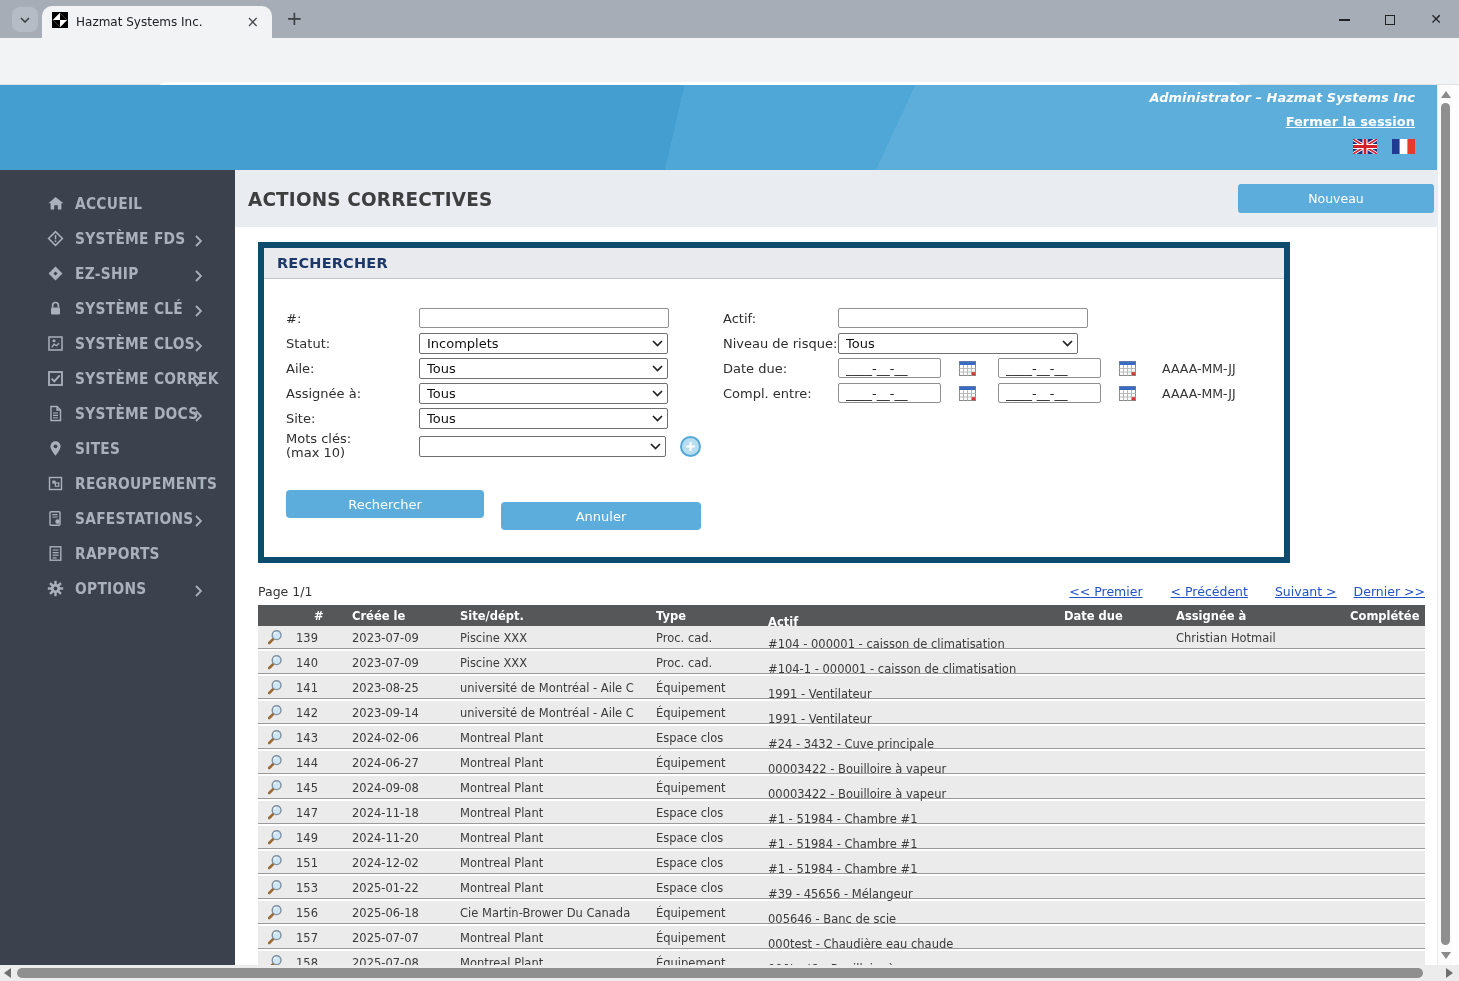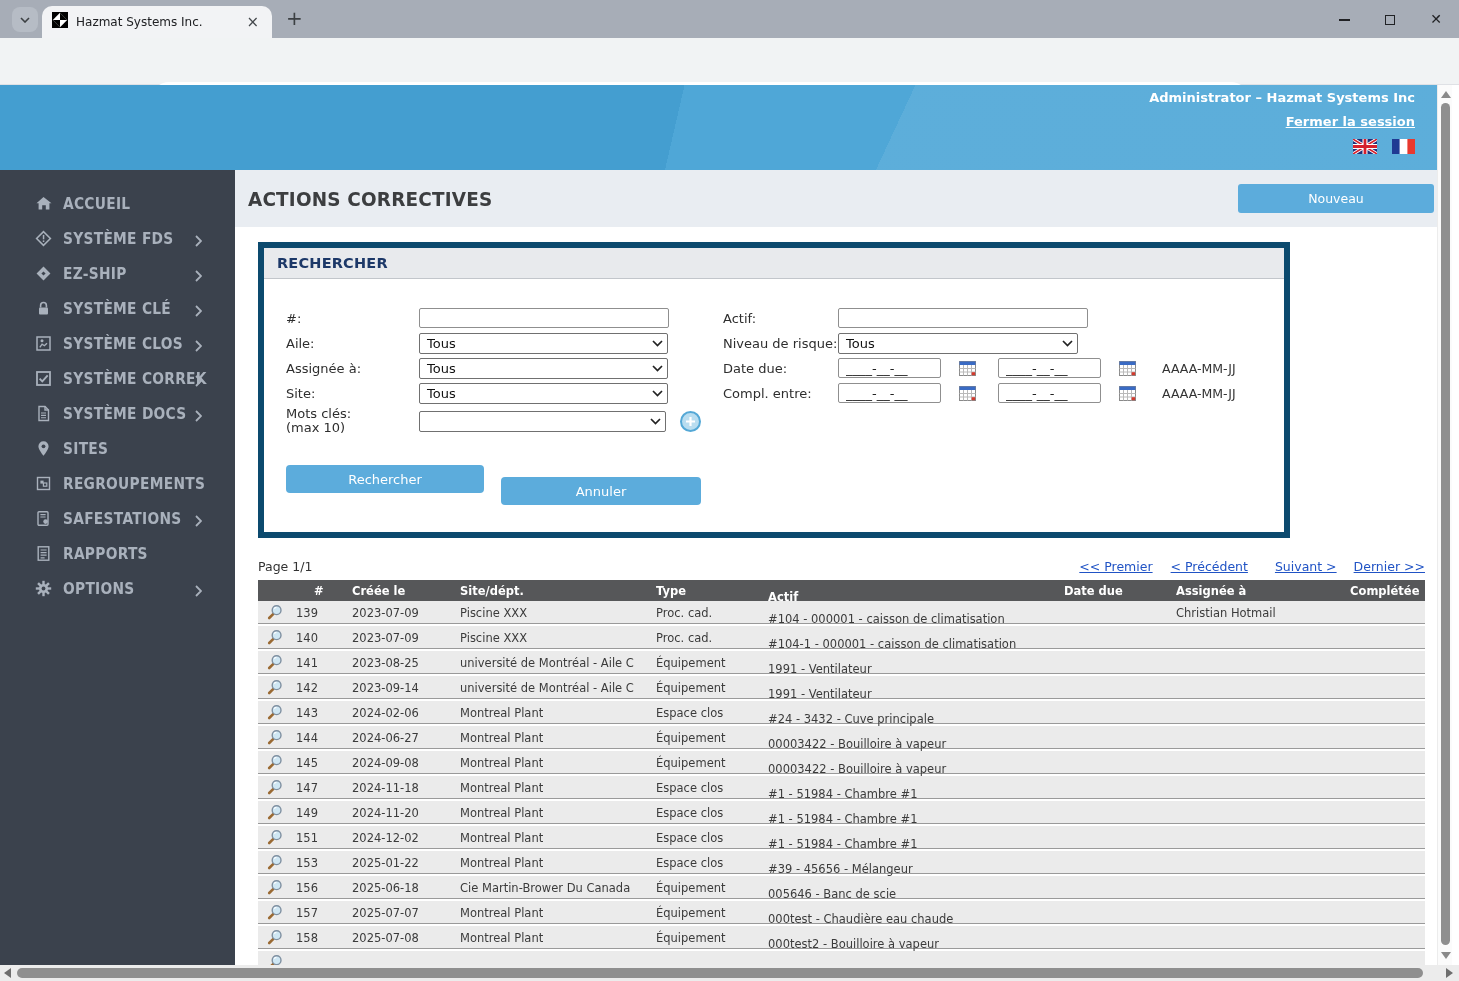--- a/index.html
+++ b/index.html
@@ -33,26 +33,26 @@
   .app-header { position:absolute; top:85px; left:0; width:1437px; height:85px;
     background:linear-gradient(115deg, rgba(255,255,255,0) 62%, rgba(255,255,255,.08) 62%),
                linear-gradient(103deg, #449ed0 47%, #4fa7d7 47%); }
   .brand { position:absolute; left:26px; top:12px; display:flex; align-items:center; }
   .brand-text { margin-left:6px; }
   .brand-word { font-size:36px; font-weight:bold; color:#fff; line-height:34px; letter-spacing:1px;
     text-shadow:-2px 0 #1a2733, 2px 0 #1a2733, 0 -2px #1a2733, 0 2px #1a2733, 2px 2px #1a2733, -2px 2px 2px #1a2733; }
   .brand-sub { font-size:13px; font-weight:bold; color:#fff; letter-spacing:5px; margin-top:1px;
     text-shadow:-1px 0 #1a2733, 1px 0 #1a2733, 0 -1px #1a2733, 0 2px #1a2733; }
   .hdr-right { position:absolute; right:22px; top:2px; text-align:right; }
-  .admin-text { font-size:13px; font-weight:bold; color:#fff; margin-top:3px; }
+  .admin-text { font-size:13px; font-weight:bold; color:#fff; margin-top:3px;font-style:italic; }
   .logout-link { display:inline-block; font-size:13px; font-weight:bold; color:#fff; text-decoration:underline; margin-top:9px; }
   .flags { margin-top:9px; display:flex; justify-content:flex-end; gap:15px; }
 
   
-  .sidebar { position:absolute; top:170px; left:0; width:235px; height:795px; background:#3b424d; padding-top:16px; }
+  .sidebar { position:absolute; top:170px; left:0; width:235px; height:795px; background:#3b424d; padding-top:16px;padding-left:12px; }
   .side-item { position:relative; height:35px; display:flex; align-items:center; color:#a9b1bc; }
   .side-icon { width:18px; margin-left:34px; display:flex; align-items:center; justify-content:center; }
   .side-label { margin-left:11px; font-size:15px; font-weight:bold; letter-spacing:.3px; }
   .side-chevron { position:absolute; right:33px; top:11px; }
 
   
   .main { position:absolute; left:235px; top:170px; width:1202px; height:795px; background:#fff; overflow:hidden; }
   .titlebar { height:57px; background:#e9edf2; display:flex; align-items:center; position:relative; }
   .page-title { margin-left:13px; font-size:20px; font-weight:bold; color:#3c3e40; letter-spacing:.2px; }
   .btn-new { position:absolute; right:3px; top:14px; width:196px; height:29px; background:#5cacdc; border:none; border-radius:3px; color:#fff; font-size:12.5px; font-family:inherit; }
@@ -82,21 +82,21 @@
   .plus-btn { width:21px; height:21px; border-radius:50%; background:#b9ddf0; border:2px solid #54a8d6; margin-left:14px; display:flex; align-items:center; justify-content:center; }
   .form-btns { margin-top:28px; display:flex; }
   .btn-blue { height:28px; background:#5cacdc; border:none; border-radius:4px; color:#fff; font-size:13px; font-family:inherit; }
   .btn-search { width:198px; }
   .btn-cancel { width:200px; margin-left:17px;margin-top:12px; }
 
   .pagbar { width:1167px; margin-top:20px; display:flex; align-items:flex-end; height:16px; }
   .pag-label { font-size:12.5px; color:#333; }
   .pag-links { margin-left:auto; display:flex; gap:0; }
   .pag-link { font-size:12.5px; color:#2053c5; text-decoration:underline; }
-  .gap18 { margin-left:18px;text-decoration:underline; } .gap27 { margin-left:27px; } .gap17 { margin-left:17px; }
+  .gap18 { margin-left:28px;text-decoration:underline; } .gap27 { margin-left:27px; } .gap17 { margin-left:17px; }
 
   .tbl { width:1167px; margin-top:6px; }
   .thead { height:21px; background:#565759; display:flex; align-items:center; }
   .th { font-size:12.5px; font-weight:bold; color:#fff; text-decoration:underline; overflow:hidden; }
   .trow { height:23px; background:#ebebeb; border-bottom:1px solid #9a9a9a; margin-bottom:2px; display:flex; align-items:center; }
   .td { font-size:12.5px; color:#3b3b3b; overflow:hidden; white-space:nowrap; }
   .w-ico { width:34px; display:flex; justify-content:center; }
   .w-num { width:54px; padding-left:4px; }
   .w-created { width:108px; padding-left:6px; }
   .w-site { width:196px; padding-left:6px; }
@@ -403,20 +403,31 @@
 
   <div class="content">
     <div class="panel">
       <div class="panel-head">RECHERCHER</div>
       <div class="panel-body">
         <div class="form-cols">
           <div class="fcol-left">
             <div class="frow">
               <span class="flabel">#:</span>
               <input class="txt" value="" style="">
+            </div>
+            <div class="frow">
+              <span class="flabel">Statut:</span>
+              <div class="sel">
+                <span>Incomplets</span>
+                <span class="arr">
+                    <svg width="11" height="7" viewBox="0 0 11 7">
+                      <path d="M1 1l4.5 4.5L10 1" fill="none" stroke="#222" stroke-width="1.7"></path>
+                    </svg>
+                  </span>
+              </div>
             </div>
             <div class="frow">
               <span class="flabel">Aile:</span>
               <div class="sel">
                 <span>Tous</span>
                 <span class="arr">
                     <svg width="11" height="7" viewBox="0 0 11 7">
                       <path d="M1 1l4.5 4.5L10 1" fill="none" stroke="#222" stroke-width="1.7"></path>
                     </svg>
                   </span>

